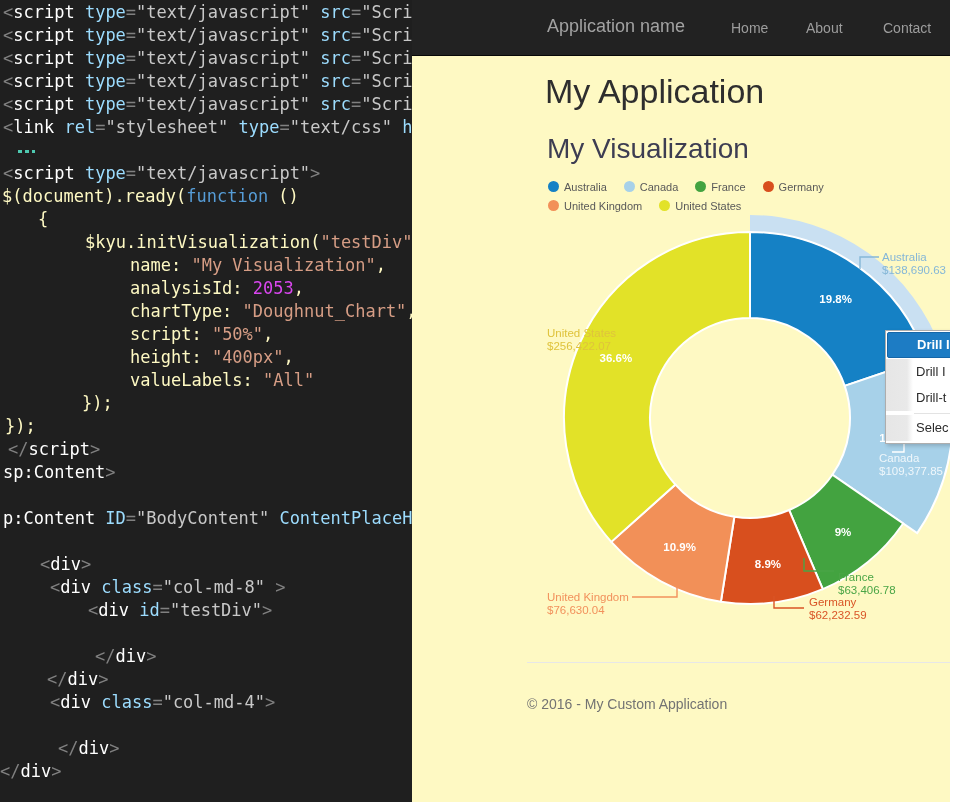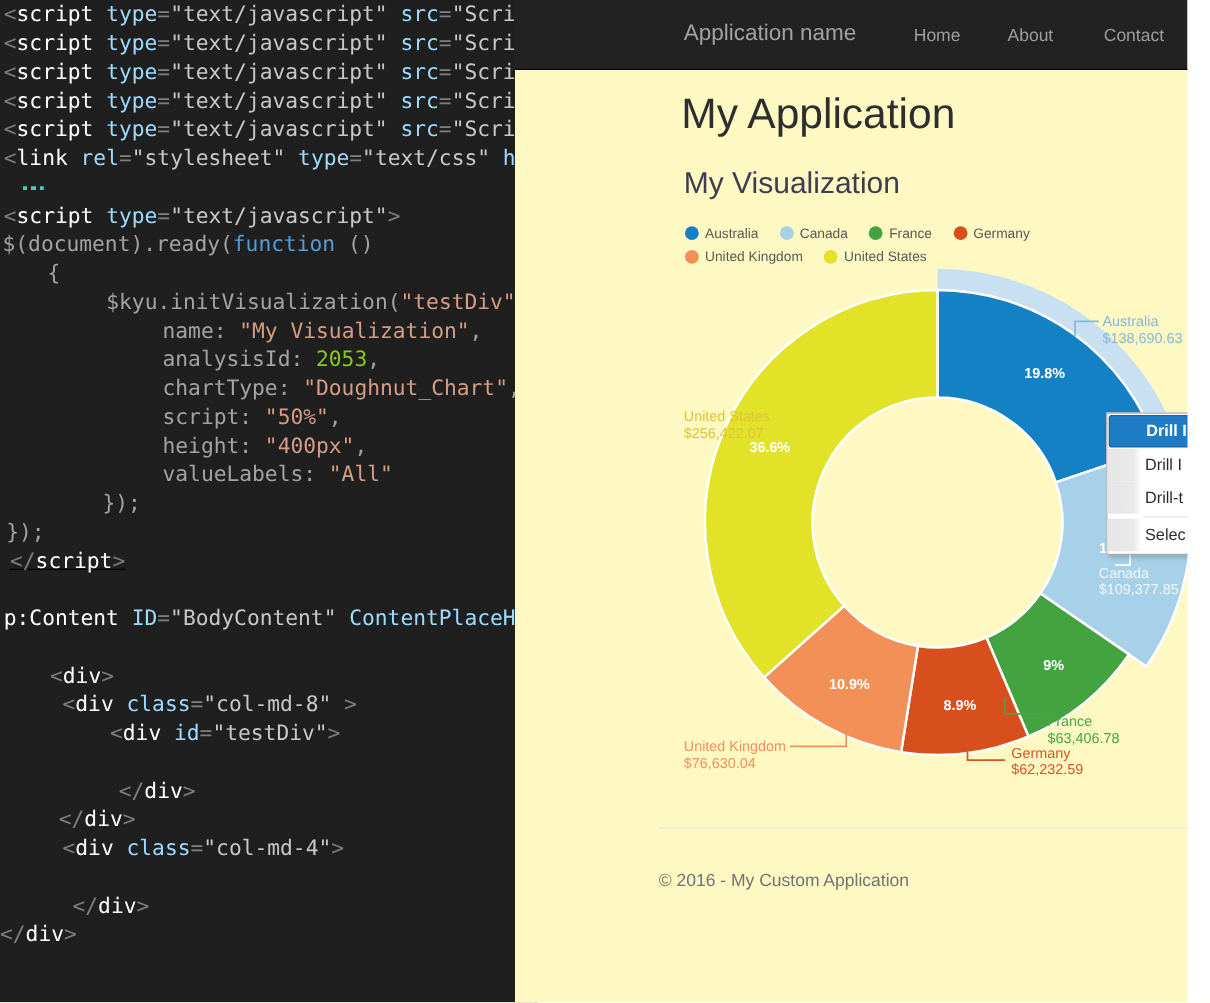--- a/index.html
+++ b/index.html
@@ -8,37 +8,37 @@
 
   
   #editor{position:absolute;left:0;top:0;width:430px;height:802px;background:#1f1f1f;
           border-right:3px solid #3e79b4;box-sizing:border-box;overflow:hidden;
           font-family:"DejaVu Sans Mono",monospace;font-size:17px;padding-top:1px;}
   .cl{height:23px;line-height:23px;white-space:pre;overflow:hidden;}
   .tk-p{color:#808080}
   .tk-tag{color:#ffffff}
   .tk-attr{color:#9cdcfe}
   .tk-val{color:#c8c8c8}
-  .tk-plain{color:#a3a3a3}
+  .tk-plain{color:#fef9c3}
   .tk-str{color:#d69d85}
-  .tk-num{color:#84cc16}
+  .tk-num{color:#d946ef}
   .tk-kw{color:#569cd6}
   .squig{display:inline-block;width:17px;height:3px;margin-left:15px;vertical-align:middle;
          background:repeating-linear-gradient(90deg,#4ec9b0 0 4px,transparent 4px 7px);}
 
   
   #browser{position:absolute;left:412px;top:0;width:538px;height:802px;background:#fef9c3;overflow:hidden;}
   .navbar{position:absolute;left:0;top:0;width:538px;height:55px;background:#222;
           border-bottom:1px solid #080808;}
   .brand{position:absolute;left:135px;top:16px;font-size:18px;color:#a2a2a2;white-space:nowrap;}
   .navlink{position:absolute;top:20px;font-size:14px;color:#9d9d9d;white-space:nowrap;cursor:pointer;}
   #nav-home{left:319px}#nav-about{left:394px}#nav-contact{left:471px}
 
   .page-h1{position:absolute;left:133px;top:72px;font-size:34px;color:#2e2e2e;font-weight:400;white-space:nowrap;}
-  .viz-title{position:absolute;left:135px;top:133px;font-size:24px;color:#3d3d52;font-weight:400;white-space:nowrap;}
+  .viz-title{position:absolute;left:135px;top:133px;font-size:28px;color:#3d3d52;font-weight:400;white-space:nowrap;}
 
   .legend{position:absolute;left:136px;top:177px;width:390px;}
   .legend-row{display:flex;align-items:center;height:19px;column-gap:17px;}
   .legend-item{display:flex;align-items:center;font-size:11px;color:#595959;white-space:nowrap;cursor:pointer;}
   .legend-dot{width:11px;height:11px;border-radius:50%;margin-right:5px;flex:0 0 auto;}
 
   #chart-svg{position:absolute;left:110px;top:210px;}
 
   
   .ctx-menu{position:absolute;left:473px;top:330px;width:120px;background:#fff;
@@ -71,21 +71,22 @@
       <div class="cl" style="padding-left: 38px;"><span class="tk-plain">{</span></div>
       <div class="cl" style="padding-left: 85px;"><span class="tk-plain">$kyu.initVisualization(</span><span class="tk-str">"testDiv"</span><span class="tk-plain">,</span></div>
       <div class="cl" style="padding-left: 130px;"><span class="tk-plain">name: </span><span class="tk-str">"My Visualization"</span><span class="tk-plain">,</span></div>
       <div class="cl" style="padding-left: 130px;"><span class="tk-plain">analysisId: </span><span class="tk-num">2053</span><span class="tk-plain">,</span></div>
       <div class="cl" style="padding-left: 130px;"><span class="tk-plain">chartType: </span><span class="tk-str">"Doughnut_Chart"</span><span class="tk-plain">,</span></div>
       <div class="cl" style="padding-left: 130px;"><span class="tk-plain">script: </span><span class="tk-str">"50%"</span><span class="tk-plain">,</span></div>
       <div class="cl" style="padding-left: 130px;"><span class="tk-plain">height: </span><span class="tk-str">"400px"</span><span class="tk-plain">,</span></div>
       <div class="cl" style="padding-left: 130px;"><span class="tk-plain">valueLabels: </span><span class="tk-str">"All"</span></div>
       <div class="cl" style="padding-left: 82px;"><span class="tk-plain">});</span></div>
       <div class="cl" style="padding-left: 5px;"><span class="tk-plain">});</span></div>
-      <div class="cl" style="padding-left: 8px; text-decoration: underline;"><span class="tk-p">&lt;/</span><span class="tk-tag">script</span><span class="tk-p">&gt;</span></div>
+      <div class="cl" style="padding-left: 8px;"><span class="tk-p">&lt;/</span><span class="tk-tag">script</span><span class="tk-p">&gt;</span></div>
+      <div class="cl" style="padding-left: 3px;"><span class="tk-tag">sp:Content</span><span class="tk-p">&gt;</span></div>
       <div class="cl" style="padding-left: 3px;"></div>
       <div class="cl" style="padding-left: 3px;"><span class="tk-tag">p:Content</span><span class="tk-attr"> ID</span><span class="tk-p">=</span><span class="tk-val">"BodyContent"</span><span class="tk-attr"> ContentPlaceHol</span></div>
       <div class="cl" style="padding-left: 3px;"></div>
       <div class="cl" style="padding-left: 18px; margin-left: 22px;"><span class="tk-p">&lt;</span><span class="tk-tag">div</span><span class="tk-p">&gt;</span></div>
       <div class="cl" style="padding-left: 50px;"><span class="tk-p">&lt;</span><span class="tk-tag">div</span><span class="tk-attr"> class</span><span class="tk-p">=</span><span class="tk-val">"col-md-8"</span><span class="tk-p"> &gt;</span></div>
       <div class="cl" style="padding-left: 88px;"><span class="tk-p">&lt;</span><span class="tk-tag">div</span><span class="tk-attr"> id</span><span class="tk-p">=</span><span class="tk-val">"testDiv"</span><span class="tk-p">&gt;</span></div>
       <div class="cl" style="padding-left: 88px;"></div>
       <div class="cl" style="padding-left: 95px;"><span class="tk-p">&lt;/</span><span class="tk-tag">div</span><span class="tk-p">&gt;</span></div>
       <div class="cl" style="padding-left: 47px;"><span class="tk-p">&lt;/</span><span class="tk-tag">div</span><span class="tk-p">&gt;</span></div>
       <div class="cl" style="padding-left: 50px;"><span class="tk-p">&lt;</span><span class="tk-tag">div</span><span class="tk-attr"> class</span><span class="tk-p">=</span><span class="tk-val">"col-md-4"</span><span class="tk-p">&gt;</span></div>

